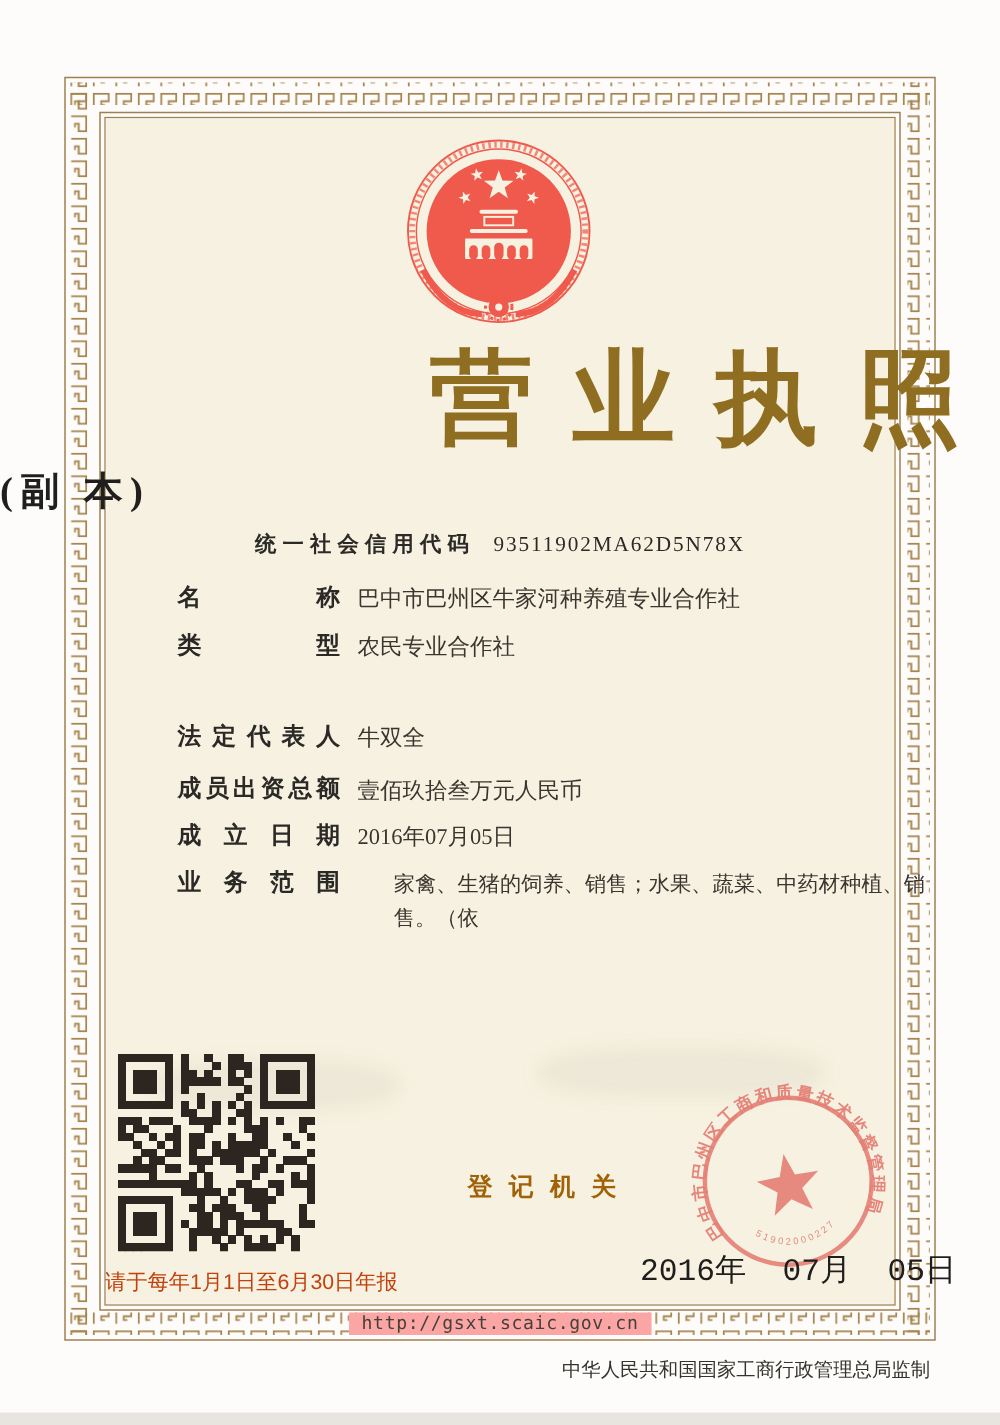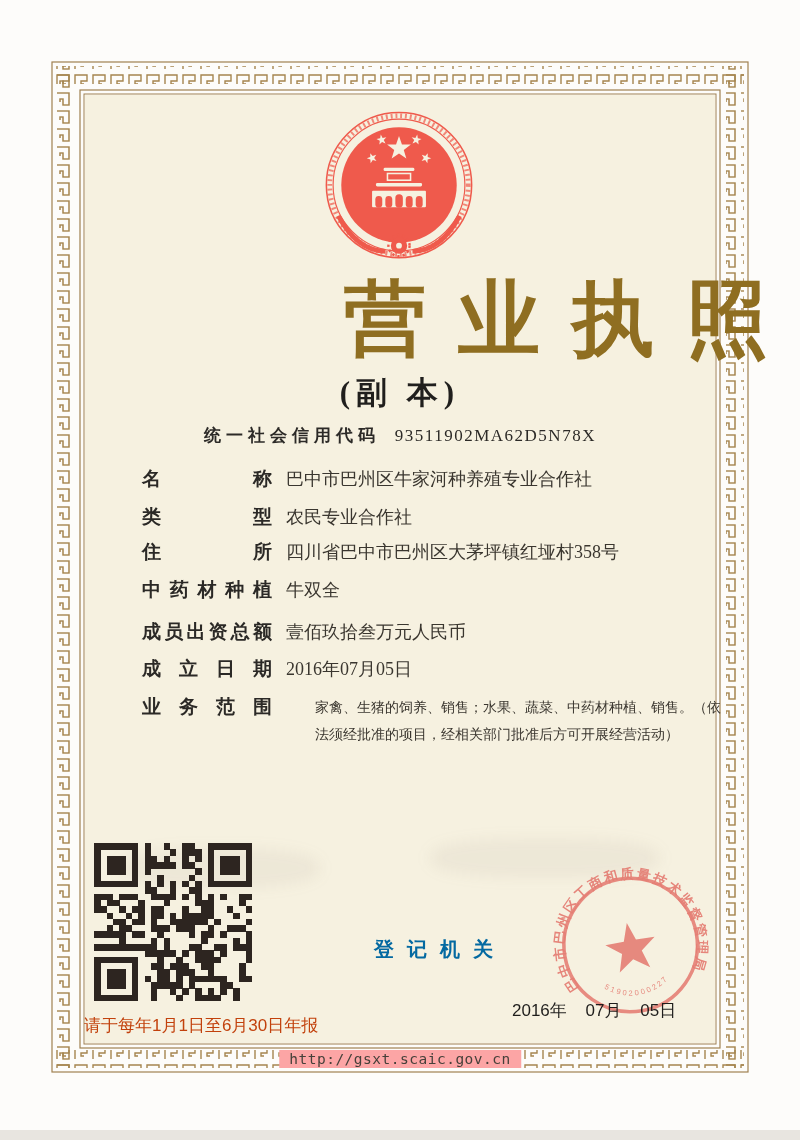--- a/index.html
+++ b/index.html
@@ -10,49 +10,49 @@
   .page{position:absolute;inset:0;}
   .frame{position:absolute;inset:0;z-index:1;}
   .content{position:absolute;z-index:2;}
   .emblem{position:absolute;left:322px;top:110px;width:154px;height:152px;z-index:2;}
   .title{
     position:absolute;top:274px;left:0;width:100%;text-align:right;z-index:2;
     font-size:82px;font-weight:800;color:#8f6e21;letter-spacing:32px;text-indent:32px;
     font-family:"Liberation Sans",sans-serif;line-height:1.1;white-space:nowrap;
   }
   .subtitle{
-    position:absolute;top:372px;left:0;width:100%;text-align:center;z-index:2;
+    position:absolute;top:372px;left:0;width:100%;text-align:left;z-index:2;
     font-size:31px;font-weight:600;color:#201f1d;letter-spacing:6px;
     font-family:"Liberation Serif",serif;
   }
   .credit{position:absolute;top:424px;left:0;width:100%;text-align:center;z-index:2;font-size:17px;}
   .credit-label{font-weight:700;letter-spacing:5px;color:#2c2a27;}
   .credit-value{font-family:"Liberation Serif",serif;letter-spacing:1.5px;color:#2c2a27;margin-left:10px;}
   .frow{position:absolute;left:142px;display:flex;align-items:flex-start;z-index:2;width:600px;}
   .flabel{
     width:130px;flex:none;font-size:19px;font-weight:600;color:#2b2926;
     text-align:justify;text-align-last:justify;line-height:26px;
   }
   .fvalue{
     margin-left:14px;font-size:18px;color:#3a362f;line-height:27px;
     font-family:"Liberation Serif",serif;
   }
-  .fvalue.small{font-size:14px;margin-left:43px;}
+  .fvalue.small{font-size:17px;margin-left:43px;}
   .ad{
     position:absolute;left:198px;top:590px;z-index:5;white-space:nowrap;
     font-size:32px;font-weight:600;color:#e61111;letter-spacing:0.5px;
   }
   .qr{position:absolute;left:94px;top:843px;width:158px;height:158px;z-index:2;}
   .regauth{
     position:absolute;left:374px;top:936px;z-index:2;
-    font-size:20px;font-weight:600;letter-spacing:13px;color:#0369a1;white-space:nowrap;
+    font-size:20px;font-weight:600;letter-spacing:13px;color:#a16207;white-space:nowrap;
   }
   .date{
-    position:absolute;left:512px;top:999px;z-index:4;font-size:17px;color:#1f1e1c;
-    font-family:Liberation Sans, sans-serif;white-space:nowrap;
+    position:absolute;left:512px;top:999px;z-index:4;font-size:25px;color:#1f1e1c;
+    font-family:Liberation Mono, monospace;white-space:nowrap;
   }
   .date span{margin-right:14px;}
   .note{position:absolute;left:84px;top:1014px;z-index:2;font-size:17px;font-weight:500;color:#c2410c;}
   .seal{
     position:absolute;left:540px;top:856px;width:182px;height:182px;z-index:3;
     opacity:.85;transform:rotate(-10deg);
   }
   .url{
     position:absolute;left:50%;top:1050px;transform:translateX(-50%);z-index:2;
     background:#fca5a5;padding:1px 10px;font-family:"DejaVu Sans Mono",monospace;
@@ -140,41 +140,36 @@
   </div>
 
   <div class="frow" style="top:466px">
     <div class="flabel">名称</div>
     <div class="fvalue">巴中市巴州区牛家河种养殖专业合作社</div>
   </div>
   <div class="frow" style="top:504px">
     <div class="flabel">类型</div>
     <div class="fvalue">农民专业合作社</div>
   </div>
-  <div class="frow" style="top:539px">
-    <div class="flabel">住所</div>
-    <div class="fvalue">四川省巴中市巴州区大茅坪镇红垭村358号</div>
-  </div>
   <div class="frow" style="top:577px">
-    <div class="flabel">中药材种植</div>
+    <div class="flabel">法定代表人</div>
     <div class="fvalue">牛双全</div>
   </div>
   <div class="frow" style="top:619px">
     <div class="flabel">成员出资总额</div>
     <div class="fvalue">壹佰玖拾叁万元人民币</div>
   </div>
   <div class="frow" style="top:656px">
     <div class="flabel">成立日期</div>
     <div class="fvalue">2016年07月05日</div>
   </div>
   <div class="frow" style="top:694px">
     <div class="flabel">业务范围</div>
     <div class="fvalue small">
       <div>家禽、生猪的饲养、销售；水果、蔬菜、中药材种植、销售。（依</div>
-      <div>法须经批准的项目，经相关部门批准后方可开展经营活动）</div>
     </div>
   </div>
 
 
   <div class="qr">
     <svg viewBox="0 0 25 25" width="158" height="158" shape-rendering="crispEdges" aria-hidden="true">
       <g fill="#2d2520">
           <rect x="0" y="0" width="1.04" height="1.04"></rect>
           <rect x="1" y="0" width="1.04" height="1.04"></rect>
           <rect x="2" y="0" width="1.04" height="1.04"></rect>
@@ -512,14 +507,15 @@
   <div class="date">
     <span>2016年</span>
     <span>07月</span>
     <span>05日</span>
   </div>
 
   <div class="note">请于每年1月1日至6月30日年报</div>
 
   <div class="url">http://gsxt.scaic.gov.cn</div>
 
+  <div class="footer-right">中华人民共和国国家工商行政管理总局监制</div>
 
 </div>
 
 </body></html>

